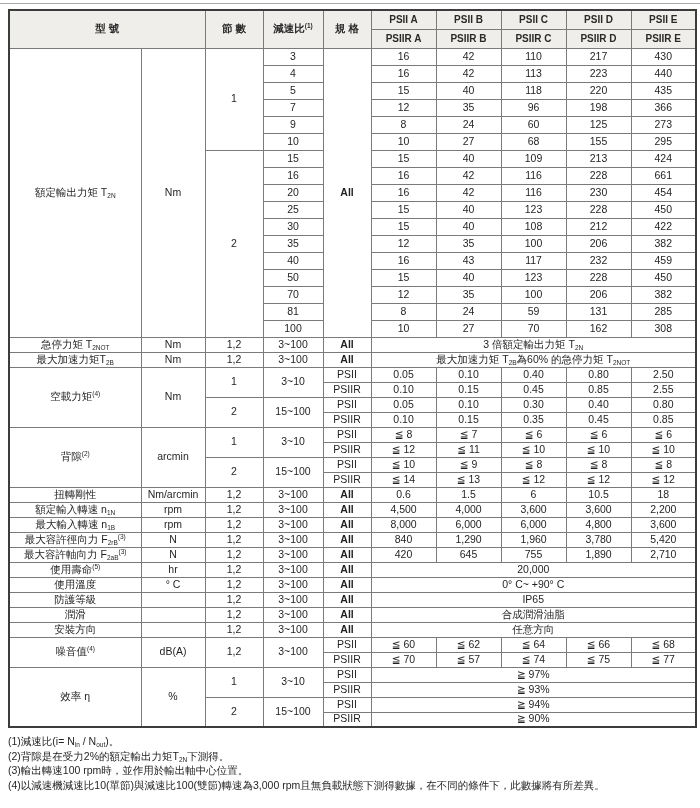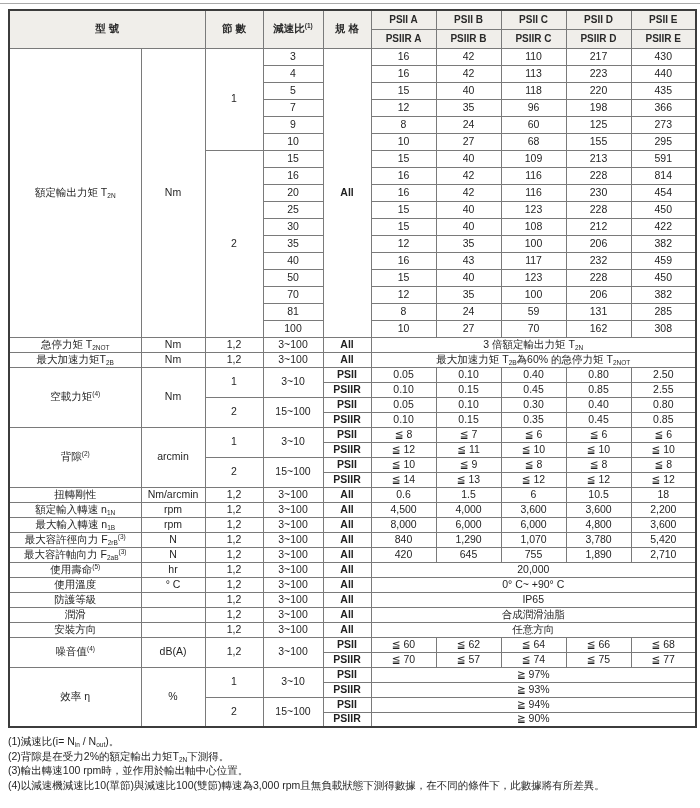--- a/index.html
+++ b/index.html
@@ -9,21 +9,21 @@
   table.spec{border-collapse:collapse;table-layout:fixed;width:687px;border:2px solid #3c3c3c;}
   table.spec th,table.spec td{border:1px solid #7a7a7a;padding:0 2px;text-align:center;vertical-align:middle;font-size:10.5px;line-height:1.12;overflow:hidden;white-space:nowrap;}
   thead tr{height:19px;}
   thead th{background:#f0eeea;font-weight:bold;font-size:12px;color:#2a2a2a;}
   thead th.model-head{font-size:10px;}
   tbody tr{height:15px;}
   tbody tr.tall{height:17px;}
   td.param-label{text-align:left;padding-left:4px;}
   td.unit-cell{}
   td.spec-cell{font-weight:bold;font-size:10.5px;}
-  td.specl-cell{font-weight:bold;text-align:left;padding-left:3px;font-size:10.5px;}
+  td.specl-cell{font-weight:normal;text-align:left;padding-left:3px;font-size:10.5px;}
   sub{font-size:6.5px;vertical-align:-2px;line-height:0;}
   sup{font-size:6.5px;vertical-align:4px;line-height:0;}
   .footnotes{margin-top:6px;font-size:10.5px;line-height:14.5px;color:#1f1f1f;}
   .footnotes div{white-space:nowrap;}
 </style>
 </head>
 <body>
 
 <div class="content">
   <div class="top-rule"></div>
@@ -114,29 +114,29 @@
           <td class="value-cell"><span>155</span></td>
           <td class="value-cell"><span>295</span></td>
         </tr>
         <tr class="tall">
           <td class="stage-cell" rowspan="11"><span>2</span></td>
           <td class="ratio-cell"><span>15</span></td>
           <td class="value-cell"><span>15</span></td>
           <td class="value-cell"><span>40</span></td>
           <td class="value-cell"><span>109</span></td>
           <td class="value-cell"><span>213</span></td>
-          <td class="value-cell"><span>591</span></td>
+          <td class="value-cell"><span>424</span></td>
         </tr>
         <tr class="tall">
           <td class="ratio-cell"><span>16</span></td>
           <td class="value-cell"><span>16</span></td>
           <td class="value-cell"><span>42</span></td>
           <td class="value-cell"><span>116</span></td>
           <td class="value-cell"><span>228</span></td>
-          <td class="value-cell"><span>814</span></td>
+          <td class="value-cell"><span>661</span></td>
         </tr>
         <tr class="tall">
           <td class="ratio-cell"><span>20</span></td>
           <td class="value-cell"><span>16</span></td>
           <td class="value-cell"><span>42</span></td>
           <td class="value-cell"><span>116</span></td>
           <td class="value-cell"><span>230</span></td>
           <td class="value-cell"><span>454</span></td>
         </tr>
         <tr class="tall">
@@ -332,21 +332,21 @@
           <td class="value-cell"><span>3,600</span></td>
         </tr>
         <tr>
           <td class="param-label"><span>最大容許徑向力 F</span><sub>2rB</sub><sup>(3)</sup></td>
           <td class="unit-cell"><span>N</span></td>
           <td class="stage-cell"><span>1,2</span></td>
           <td class="ratio-cell"><span>3~100</span></td>
           <td class="spec-cell"><span>All</span></td>
           <td class="value-cell"><span>840</span></td>
           <td class="value-cell"><span>1,290</span></td>
-          <td class="value-cell"><span>1,070</span></td>
+          <td class="value-cell"><span>1,960</span></td>
           <td class="value-cell"><span>3,780</span></td>
           <td class="value-cell"><span>5,420</span></td>
         </tr>
         <tr>
           <td class="param-label"><span>最大容許軸向力 F</span><sub>2aB</sub><sup>(3)</sup></td>
           <td class="unit-cell"><span>N</span></td>
           <td class="stage-cell"><span>1,2</span></td>
           <td class="ratio-cell"><span>3~100</span></td>
           <td class="spec-cell"><span>All</span></td>
           <td class="value-cell"><span>420</span></td>

